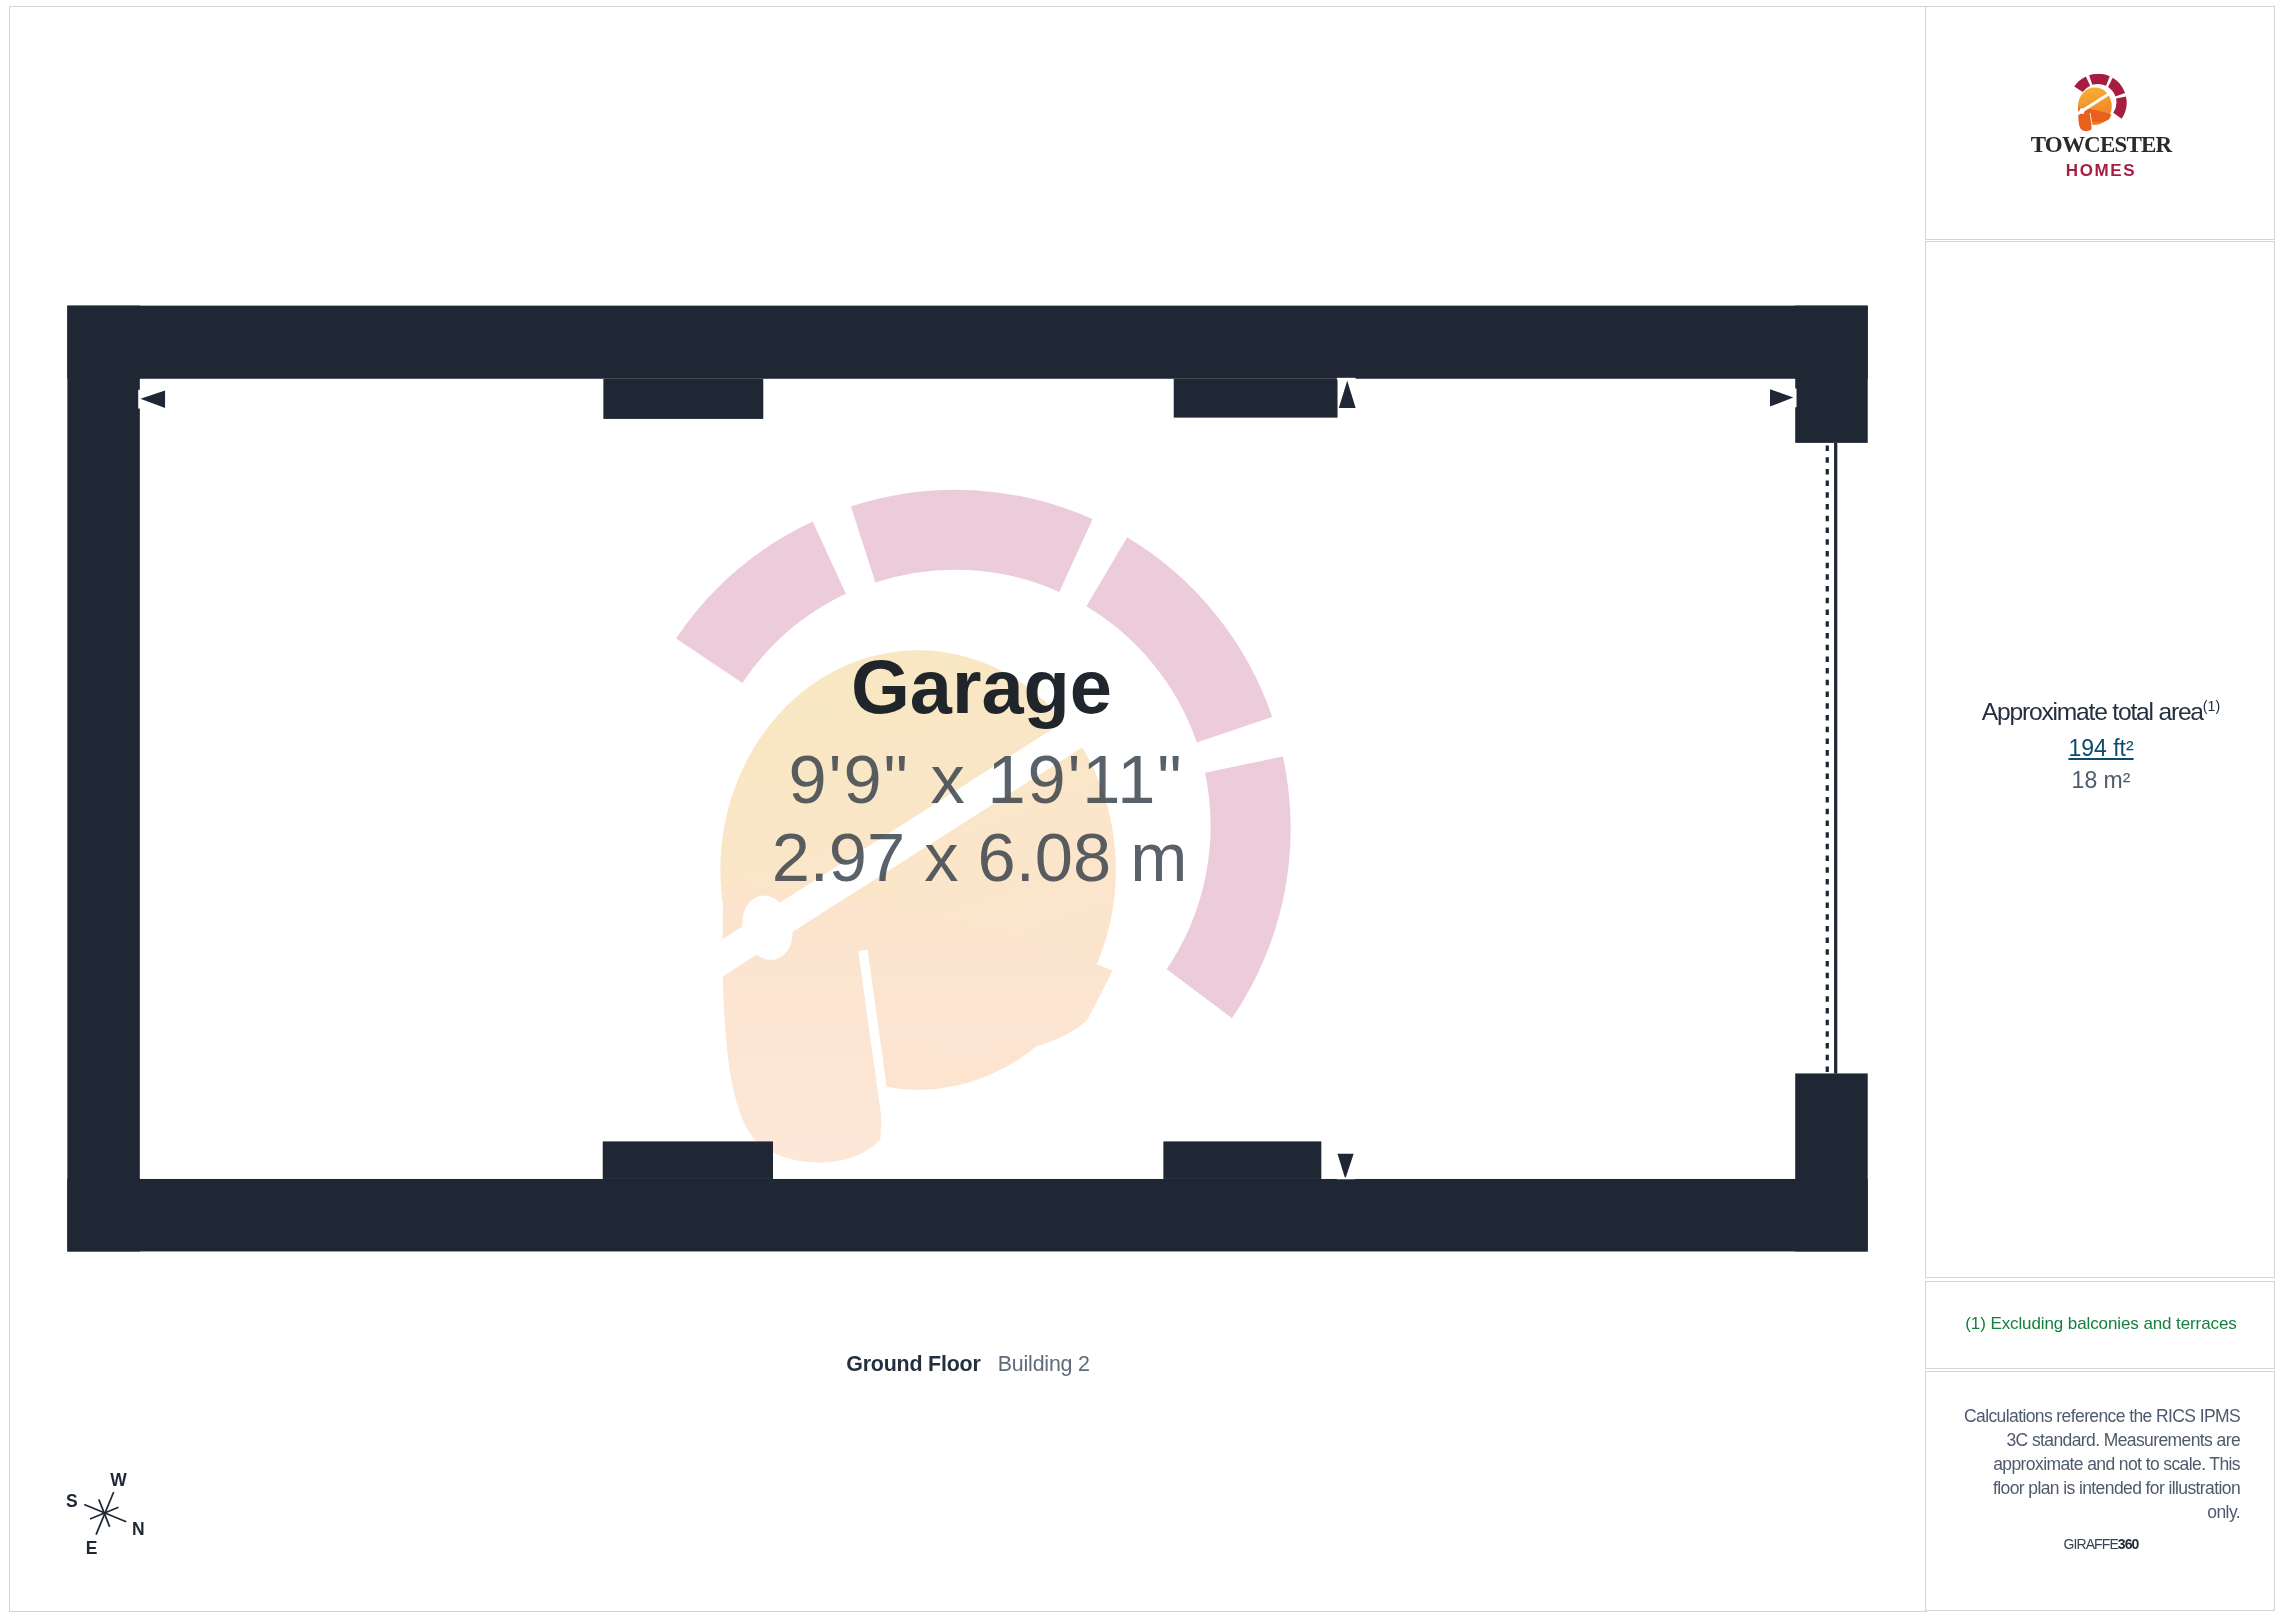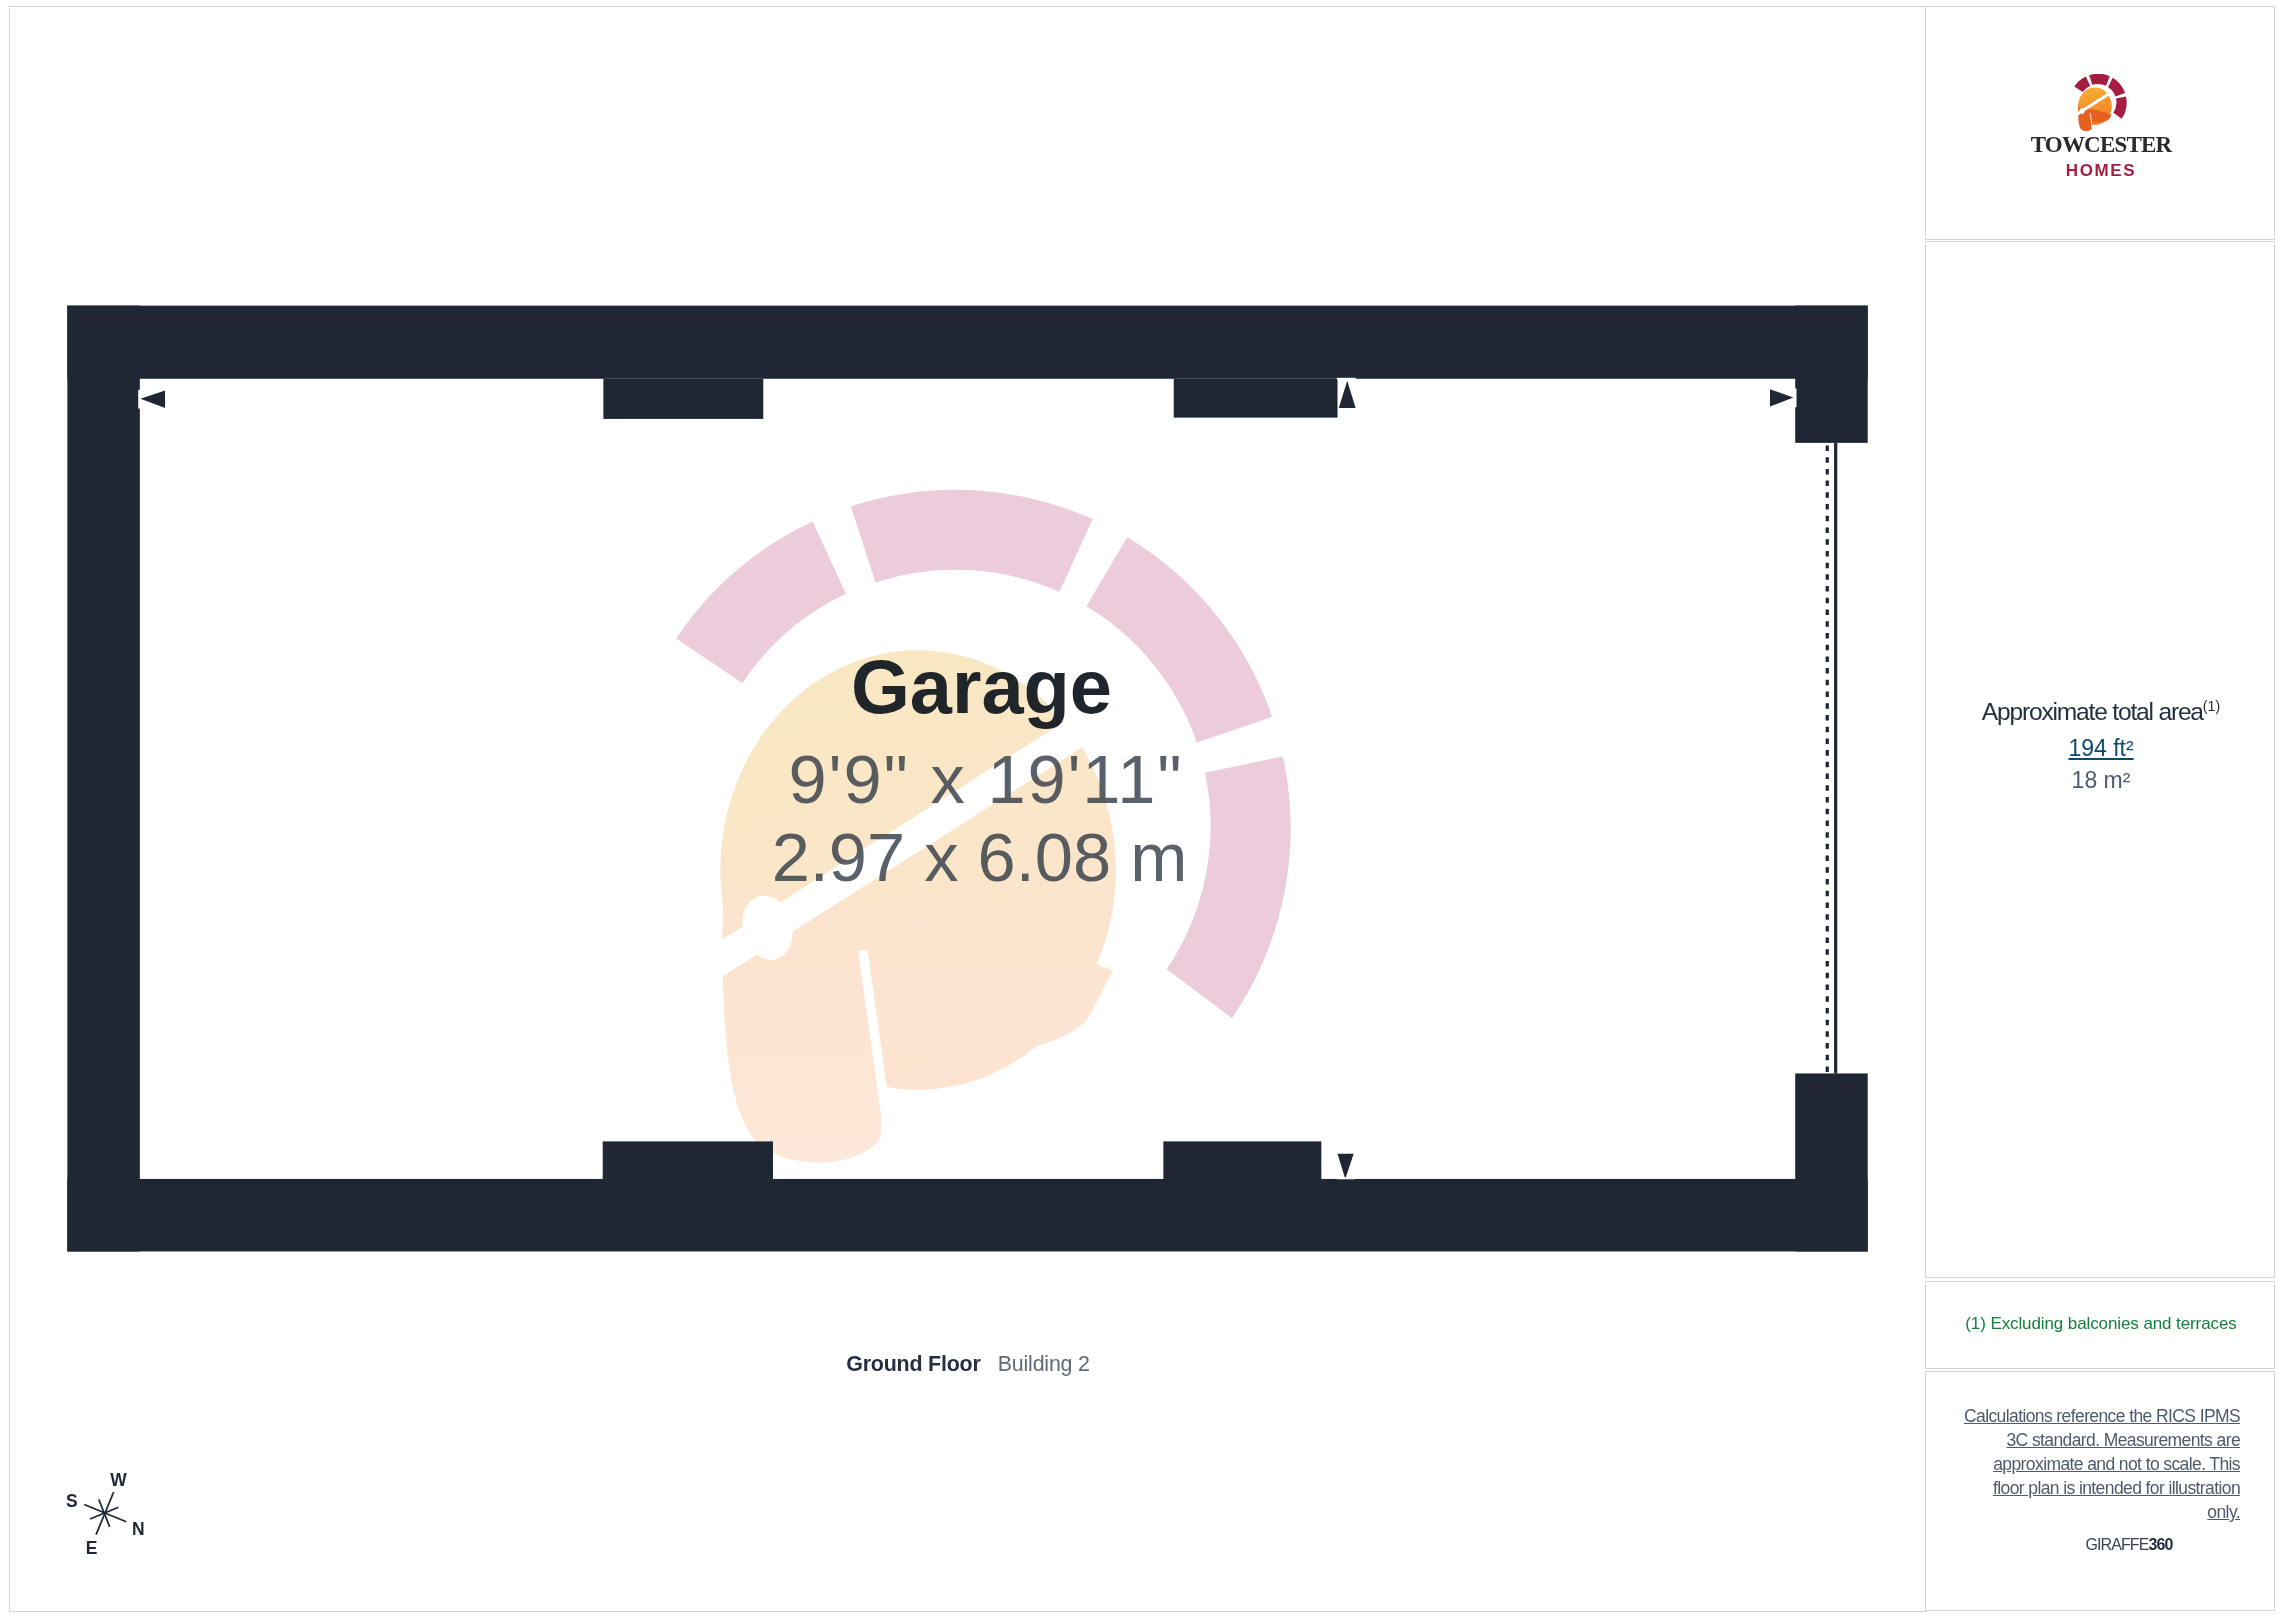--- a/index.html
+++ b/index.html
@@ -146,16 +146,16 @@
 <div class="abs ctr" style="left:2101px;top:161px;font-weight:bold;font-size:17px;color:#a51e42;letter-spacing:1.6px;white-space:nowrap;">HOMES</div>
 
 <div class="abs ctr" style="left:2101px;top:698px;font-weight:normal;font-size:24.6px;color:#24303f;letter-spacing:-1.2px;white-space:nowrap;">Approximate total area<span style="font-size:14.2px;vertical-align:super;letter-spacing:0;">(1)</span></div>
 
 <div class="abs ctr" style="left:2101px;top:735px;font-size:23px;color:#0c4a6e;white-space:nowrap;text-decoration:underline;">194 ft²</div>
 
 <div class="abs ctr" style="left:2101px;top:767px;font-size:23px;color:#4e5b6c;white-space:nowrap;">18 m²</div>
 
 <div class="abs ctr" style="left:2101px;top:1314px;font-size:17px;color:#15803d;letter-spacing:-0.1px;white-space:nowrap;">(1) Excluding balconies and terraces</div>
 
-<div class="abs ctr" style="left:2102px;top:1404px;font-size:17.5px;color:#4e5b6c;letter-spacing:-0.6px;line-height:24px;white-space:nowrap;text-decoration:underline;">Calculations reference the RICS IPMS<br>3C standard. Measurements are<br>approximate and not to scale. This<br>floor plan is intended for illustration<br>only.</div>
+<div class="abs ctr" style="left:2102px;top:1404px;font-size:17.5px;color:#4e5b6c;letter-spacing:-0.6px;line-height:24px;white-space:nowrap;">Calculations reference the RICS IPMS<br>3C standard. Measurements are<br>approximate and not to scale. This<br>floor plan is intended for illustration<br>only.</div>
 
-<div class="abs ctr" style="left:2101px;top:1536px;font-size:16px;color:#39434f;letter-spacing:-0.9px;margin-left:28px;">GIRAFFE<span style="font-weight:bold;color:#1f2a37;">360</span></div>
+<div class="abs ctr" style="left:2101px;top:1536px;font-size:14px;color:#39434f;letter-spacing:-0.9px;">GIRAFFE<span style="font-weight:bold;color:#1f2a37;">360</span></div>
 
 
 </body></html>

